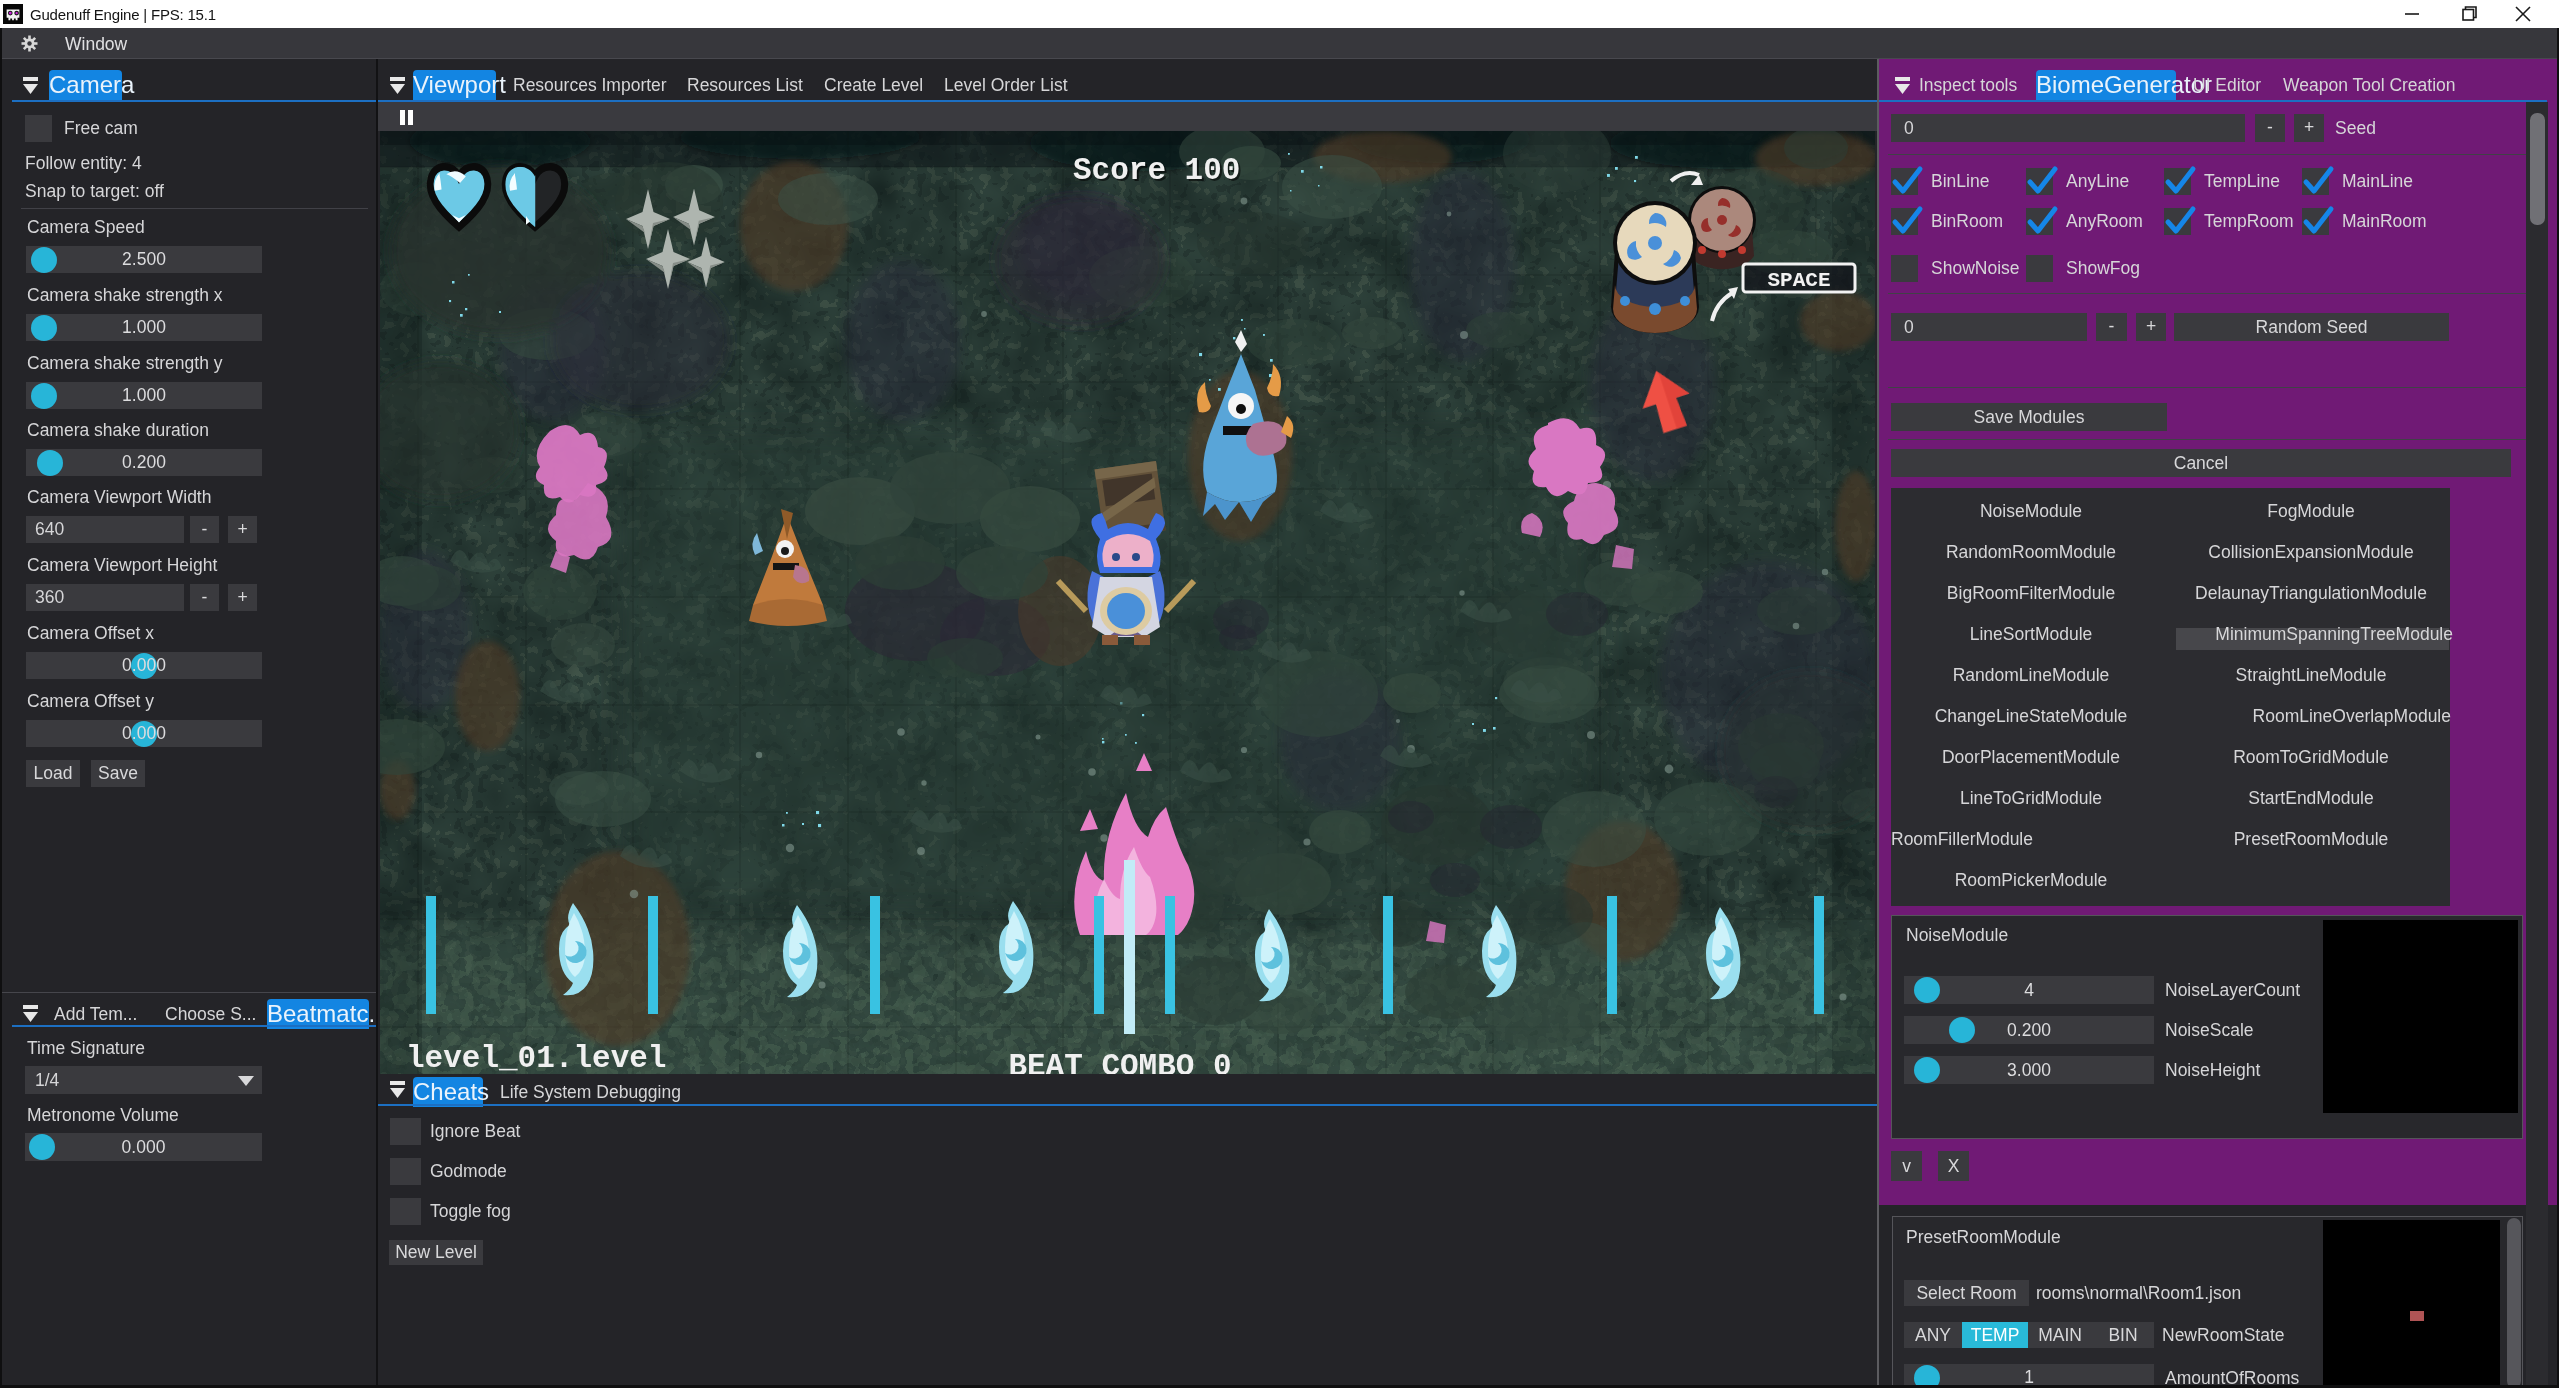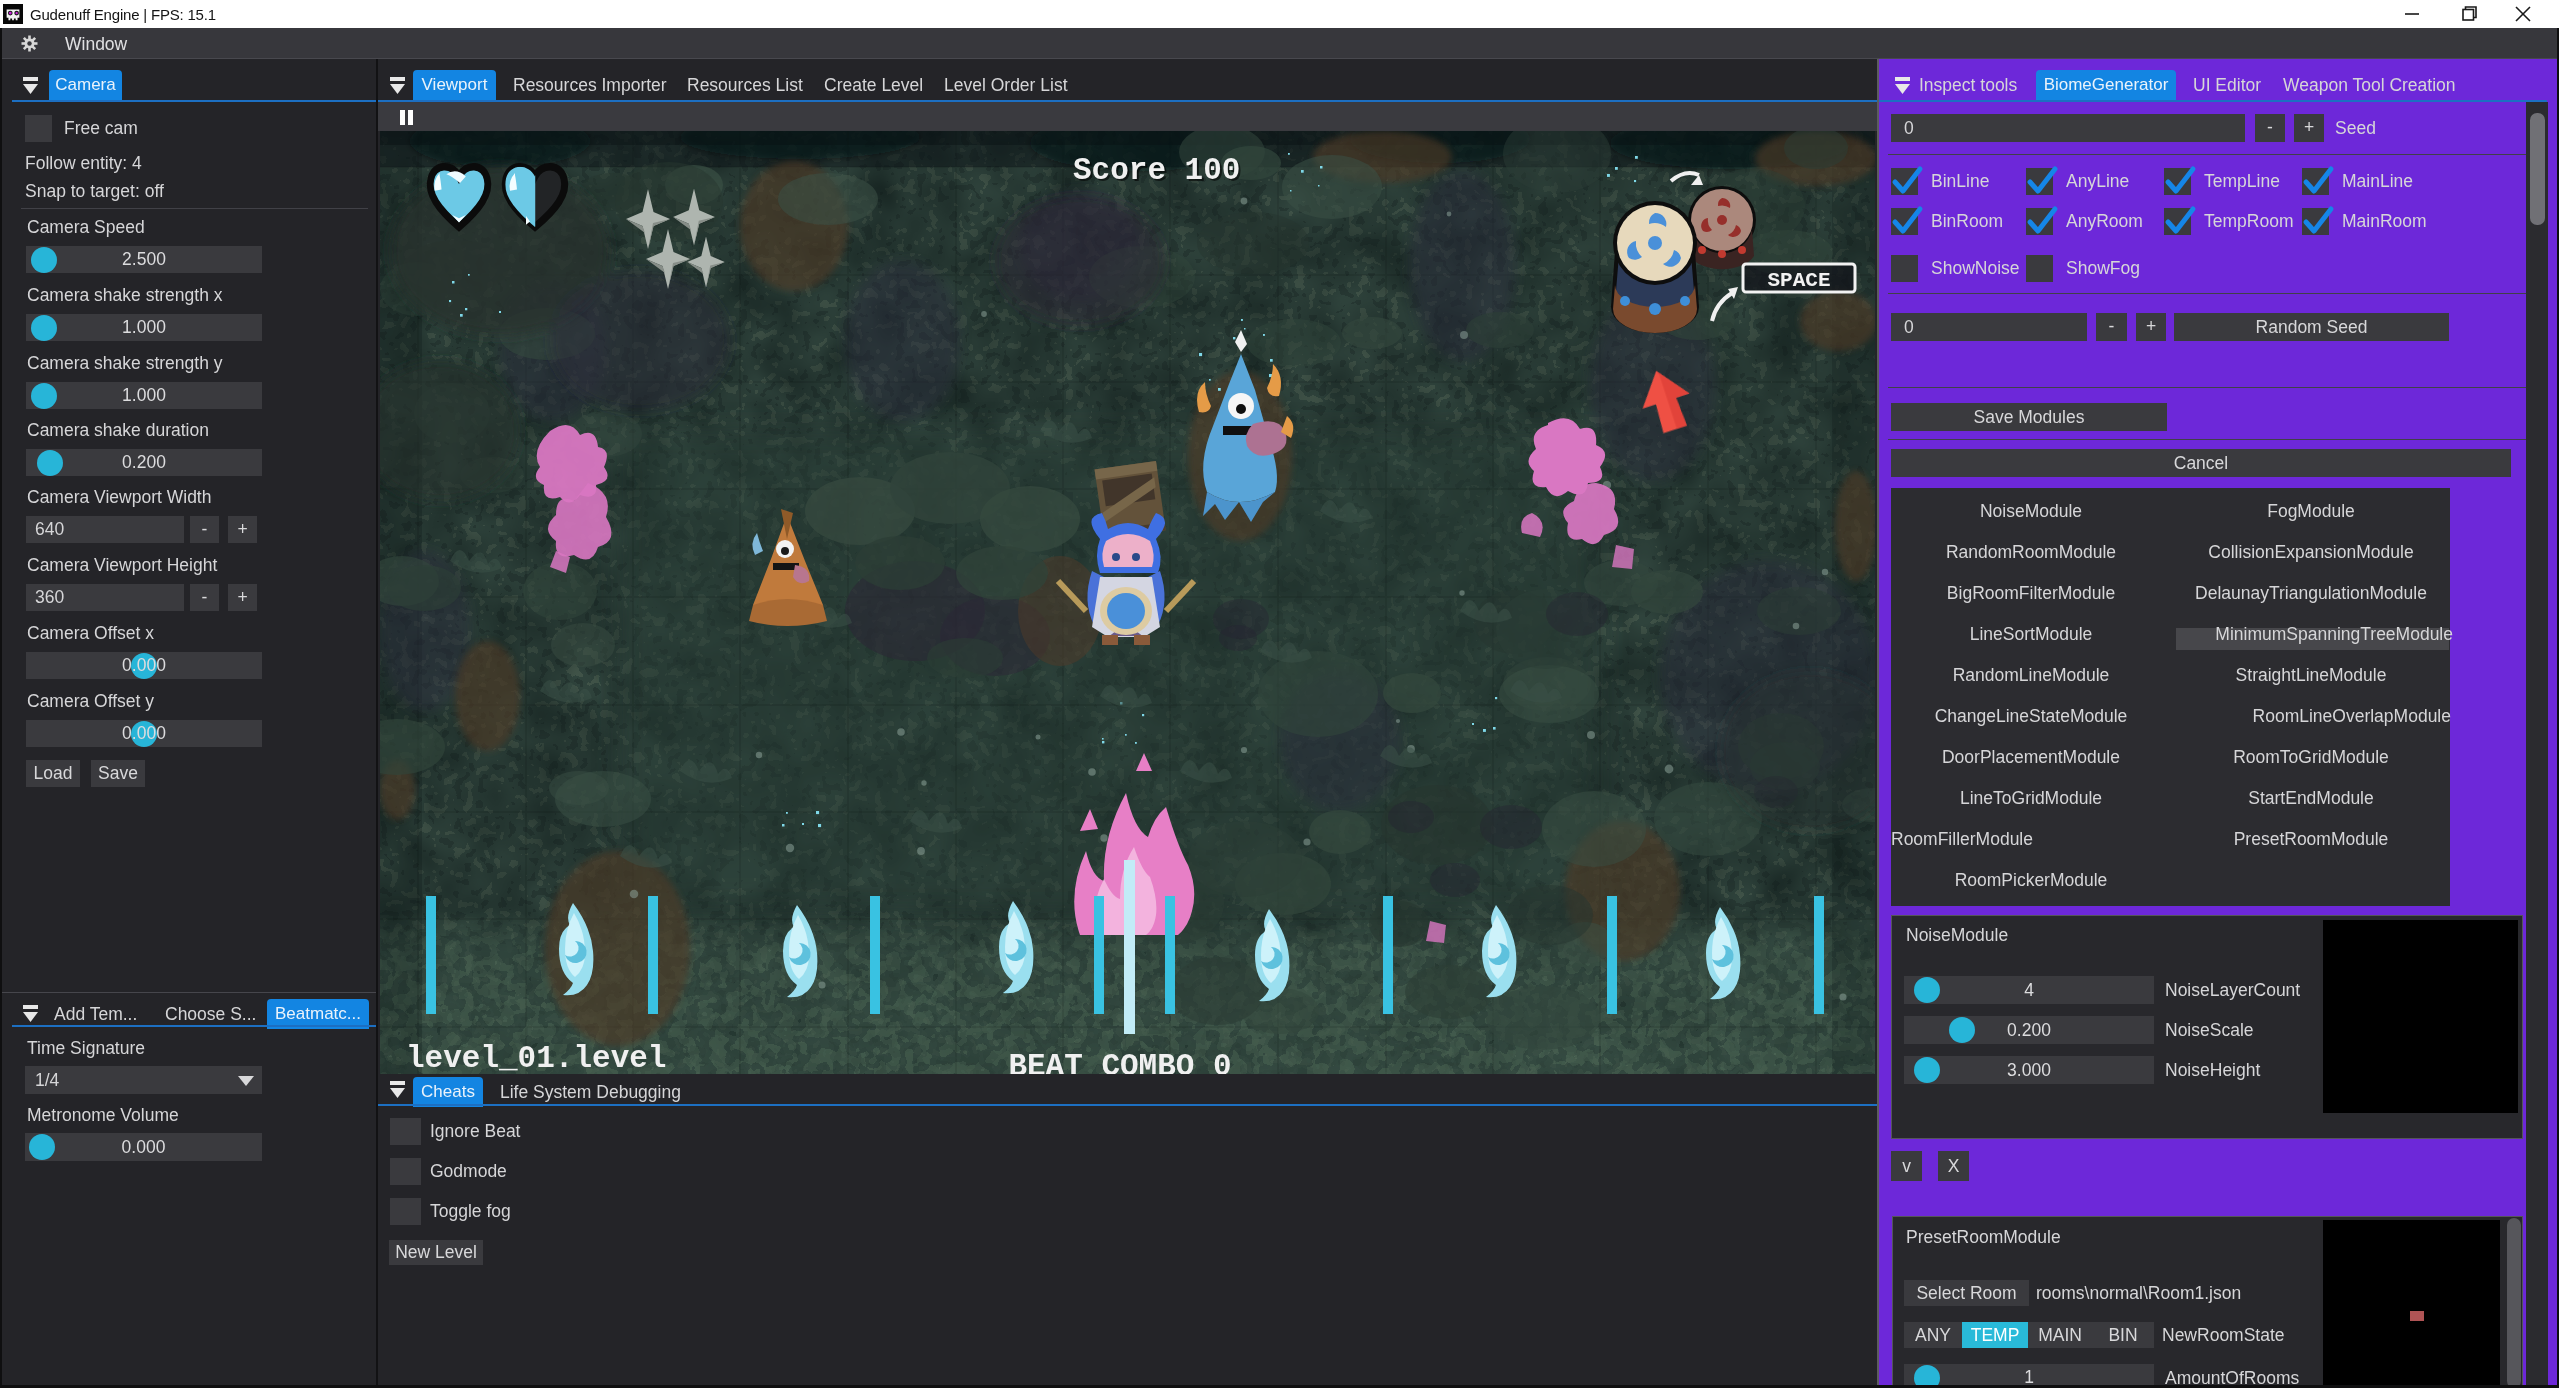--- a/index.html
+++ b/index.html
@@ -1,20 +1,20 @@
 <!DOCTYPE html>
 <html><head><meta charset="utf-8">
 <style>
 html,body{margin:0;padding:0;width:2559px;height:1388px;overflow:hidden;background:#242428}
 *{box-sizing:border-box}
 body{font-family:"Liberation Sans",sans-serif;-webkit-font-smoothing:antialiased}
 .abs{position:absolute}
 .lbl{position:absolute;font-size:17.5px;color:#d6d6d8;white-space:nowrap;line-height:1}
 .box{position:absolute;background:#3a3a3e}
-.tabA{position:absolute;background:#1385e2;border-radius:4px 4px 0 0;color:#eaf3fb;font-size:17px;text-align:center;line-height:30px;height:30px}
+.tabA{position:absolute;background:#1385e2;border-radius:4px 4px 0 0;color:#eaf3fb;font-size:24px;text-align:center;line-height:30px;height:30px}
 .tabI{position:absolute;color:#d6d6d8;font-size:17.5px;line-height:30px;height:30px;white-space:nowrap}
 .sep{position:absolute;height:1px;background:#414147}
 .knob{position:absolute;width:26px;height:26px;border-radius:50%;background:#27b5d8}
 .val{position:absolute;font-size:17.5px;color:#dcdcde;text-align:center;line-height:27px}
 .ck{position:absolute;width:27px;height:27px;background:#3a3a3e}
 .btn{position:absolute;background:#3a3a3e;color:#d8d8da;font-size:17.5px;text-align:center}
 .ckd{position:absolute;width:27px;height:27px;background:#3a3a3e}
 </style></head>
 <body>
 
@@ -544,21 +544,21 @@
   <div class="ck" style="left:12px;top:1059px;width:31px;height:27px"></div>
   <div class="lbl" style="left:52px;top:1064px">Ignore Beat</div>
   <div class="ck" style="left:12px;top:1099px;width:31px;height:27px"></div>
   <div class="lbl" style="left:52px;top:1104px">Godmode</div>
   <div class="ck" style="left:12px;top:1139px;width:31px;height:27px"></div>
   <div class="lbl" style="left:52px;top:1144px">Toggle fog</div>
   <div class="btn" style="left:11px;top:1181px;width:94px;height:25px;line-height:25px">New Level</div>
 </div>
 
 <div class="abs" style="left:1877px;top:59px;width:2px;height:1329px;background:#5c5c60"></div>
-<div id="right" class="abs" style="left:1879px;top:59px;width:680px;height:1329px;background:#6d28d9">
+<div id="right" class="abs" style="left:1879px;top:59px;width:680px;height:1146px;background:#701a75">
   <svg class="abs" style="left:16px;top:18px" width="15" height="19" viewBox="0 0 15 19">
       <rect x="0" y="0" width="15" height="4" fill="#e8e8e8"></rect>
       <path d="M0 7 L15 7 L7.5 17 Z" fill="#e8e8e8"></path>
     </svg>
   <div class="tabI" style="left:40px;top:11px">Inspect tools</div>
   <div class="tabA" style="left:157px;top:11px;width:140px">BiomeGenerator</div>
   <div class="tabI" style="left:314px;top:11px">UI Editor</div>
   <div class="tabI" style="left:404px;top:11px">Weapon Tool Creation</div>
   <div class="abs" style="left:0;top:41px;width:668px;height:2px;background:#1c6fc2"></div>
 

